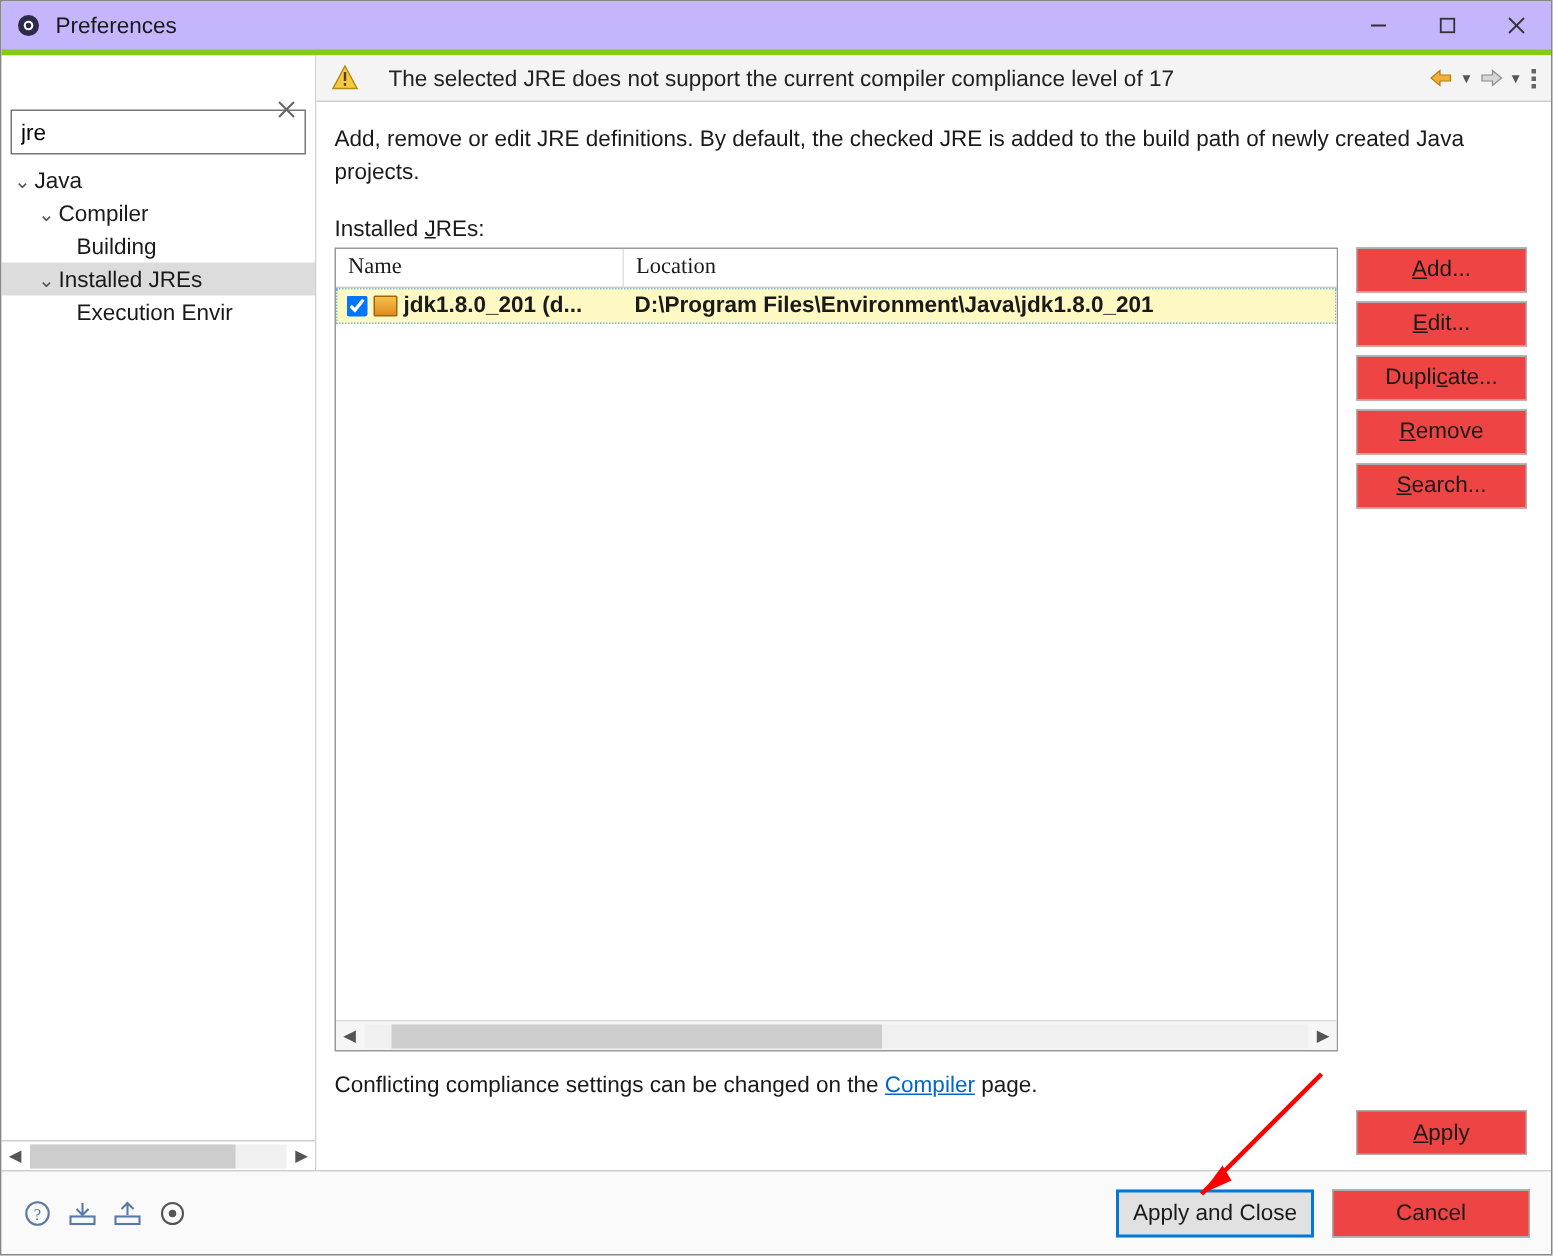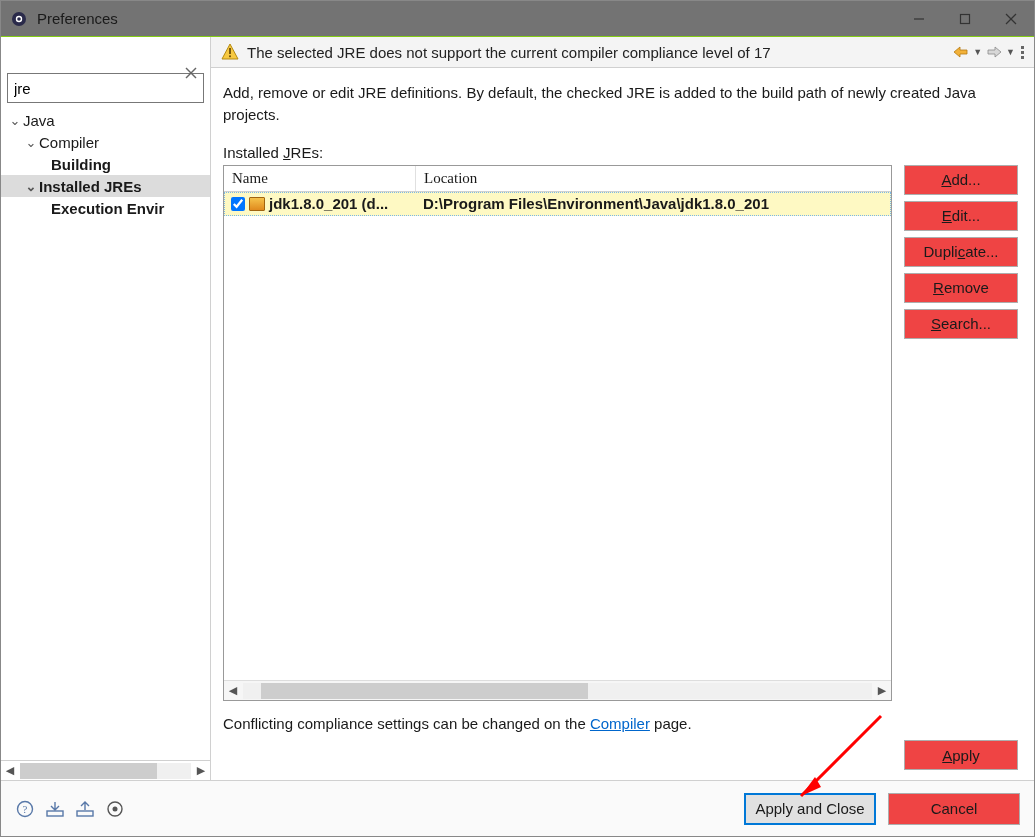--- a/index.html
+++ b/index.html
@@ -1,20 +1,20 @@
 <!DOCTYPE html>
 <html><head>
 <meta charset="utf-8">
 <style>
   * { box-sizing: border-box; }
   html, body { margin:0; padding:0; font-family: "Segoe UI", Tahoma, sans-serif; font-size:15px; color:#1a1a1a; background:#fff; }
   body { width:1035px; height:837px; display:flex; flex-direction:column; border:1px solid #888; }
 
   
-  .titlebar { height:36px; display:flex; align-items:center; padding:0 0 0 8px; background:#737373; border-bottom:1px solid #84cc16; }
+  .titlebar { height:36px; display:flex; align-items:center; padding:0 0 0 8px; background:#c4b5fd; border-bottom:4px solid #84cc16; }
   .titlebar .appicon { width:20px; height:20px; margin-right:8px; display:flex; align-items:center; justify-content:center; }
   .titlebar .title { font-size:15px; flex:0 0 auto; }
   .titlebar .spacer { flex:1; }
   .win-btn { width:46px; height:34px; display:flex; align-items:center; justify-content:center; cursor:default; }
   .win-btn svg { stroke:#333; }
 
   
   .content { flex:1; display:flex; min-height:0; }
 
   
@@ -22,30 +22,30 @@
   .search-wrap { padding:6px 6px 4px 6px; }
   .search-box { position:relative; }
   .search-input { width:100%; height:30px; border:1px solid #777; padding:2px 26px 2px 6px; font-size:15px; outline:none;margin-top:30px; }
   .search-clear { position:absolute; right:4px; top:50%; transform:translateY(-50%); width:18px; height:18px; display:flex; align-items:center; justify-content:center; cursor:pointer; color:#555; }
   .tree { flex:1; overflow:hidden; padding-top:2px; font-size:15px; }
   .tree-row { display:flex; align-items:center; height:22px; white-space:nowrap; padding-right:4px; }
   .tree-row .twisty { width:16px; text-align:center; color:#555; font-size:13px; }
   .lvl-0 { padding-left:6px; }
   .lvl-1 { padding-left:22px; }
   .lvl-2 { padding-left:50px; }
-  .tree-row.bold { font-weight:700; }
+  .tree-row.bold { font-weight:400; }
   .tree-row.selected { background:#dcdcdc; }
   .sidebar-scroll { height:20px; border-top:1px solid #d0d0d0; display:flex; align-items:center; }
   .sidebar-scroll .sb-btn { width:18px; height:18px; display:flex; align-items:center; justify-content:center; color:#555; font-size:11px; }
   .sidebar-scroll .sb-track { flex:1; height:16px; background:#f0f0f0; margin:0 1px; position:relative; }
   .sidebar-scroll .sb-thumb { position:absolute; left:0; top:0; width:80%; height:100%; background:#cdcdcd; }
 
   
   .panel { flex:1; display:flex; flex-direction:column; background:#fff; min-width:0; }
-  .banner { display:flex; align-items:center; padding:6px 10px; background:#f4f4f4; border-bottom:1px solid #d0d0d0; }
+  .banner { display:flex; align-items:center; padding:6px 10px; background:#f4f4f4; border-bottom:1px solid #d0d0d0;gap:12px; }
   .banner .warn-icon { width:18px; height:18px; margin-right:8px; flex:0 0 auto; }
   .banner .banner-text { flex:1; font-size:15px; color:#222; }
   .banner .nav-icons { display:flex; align-items:center; gap:3px; }
   .nav-icons .ico { width:18px; height:18px; display:flex; align-items:center; justify-content:center; }
   .nav-icons .caret { color:#555; font-size:9px; }
   .nav-icons .menu-dots { display:flex; flex-direction:column; gap:2px; margin-left:3px; }
   .nav-icons .menu-dots span { width:3px; height:3px; background:#666; }
 
   .panel-body { flex:1; padding:14px 16px 10px 12px; display:flex; flex-direction:column; min-height:0; }
   .desc { font-size:15px; line-height:1.45; margin-bottom:18px; }

